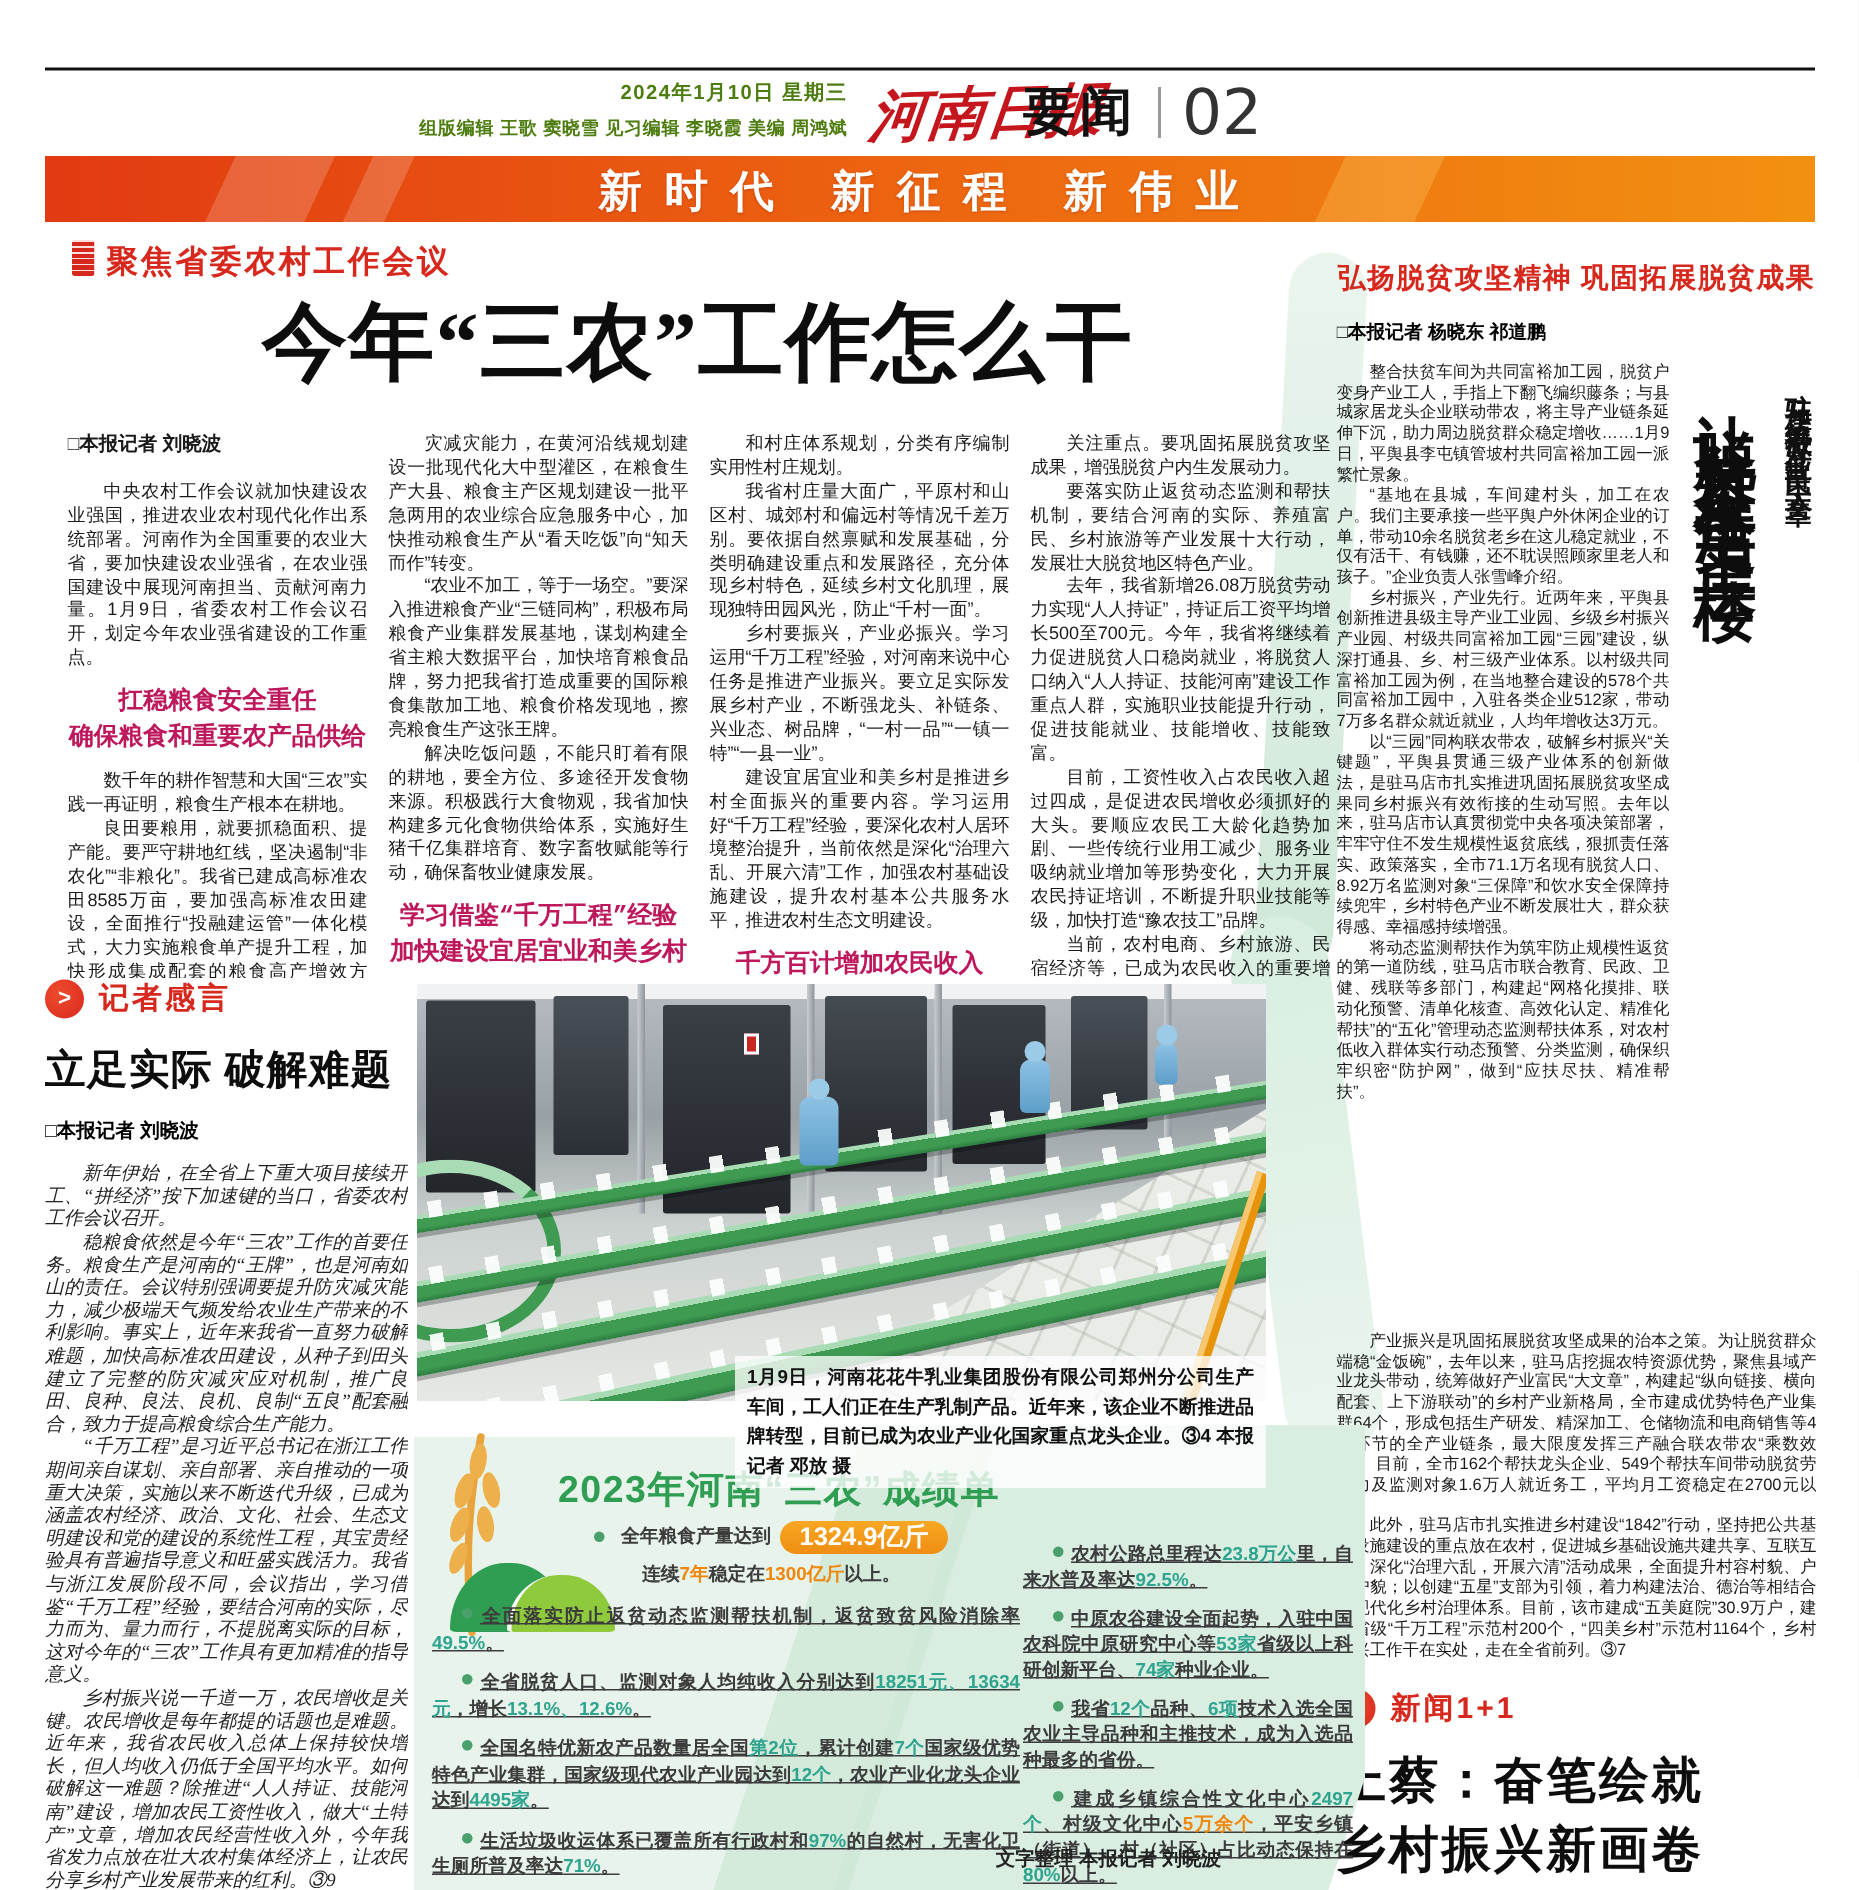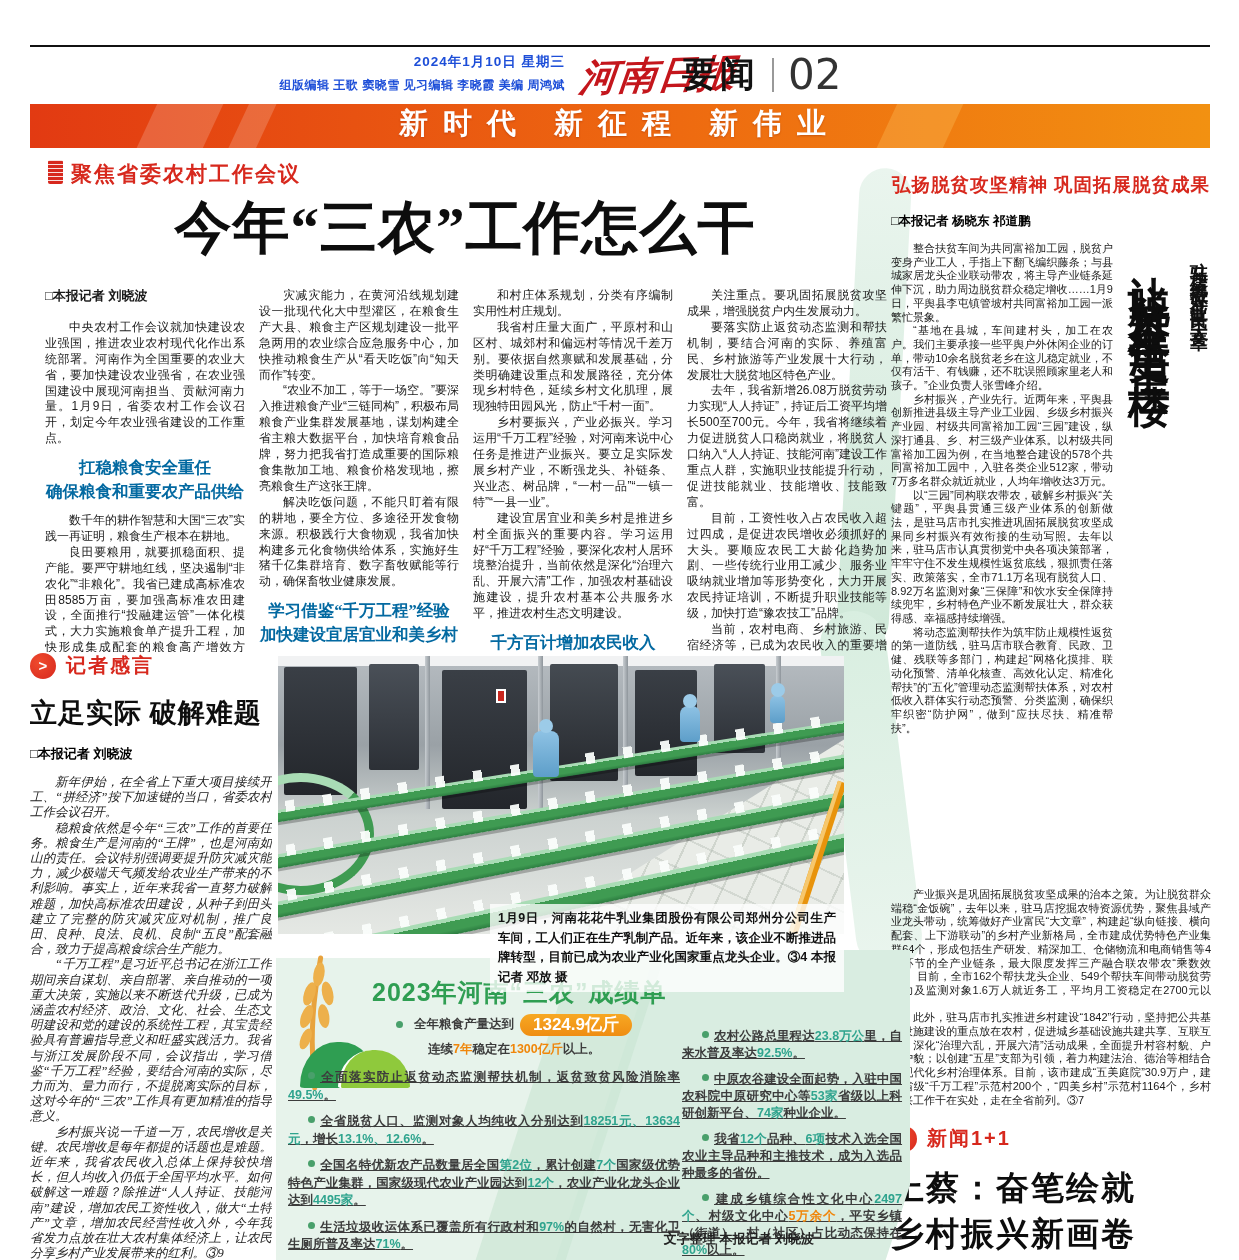--- a/index.html
+++ b/index.html
@@ -2,48 +2,48 @@
 <html><head>
 <meta charset="utf-8">
 <style>
   * { margin:0; padding:0; box-sizing:border-box; }
   html,body { background:#f3f3f3; }
   body { font-family:"Liberation Sans", sans-serif; }
   .page { position:relative; width:1239px; height:1260px; background:#ffffff; margin:0 auto; overflow:hidden; }
 
   
   .top-rule { position:absolute; left:30px; right:29px; top:45px; height:2px; background:#111; }
-  .hdr-dates { position:absolute; left:250px; top:53px; width:315px; text-align:right; color:#1d4ed8; }
+  .hdr-dates { position:absolute; left:250px; top:53px; width:315px; text-align:right; color:#4d7c0f; }
   .hdr-date-line { font-size:13.5px; font-weight:bold; letter-spacing:1px; }
   .hdr-editors { font-size:12px; font-weight:bold; margin-top:6px; letter-spacing:.5px; }
   .masthead { position:absolute; left:580px; top:50px; font-family:"Liberation Serif", serif; font-style:italic; font-weight:900; font-size:38px; color:#c4161c; transform:skewX(-8deg) rotate(-2deg); letter-spacing:1px; }
   .hdr-section { position:absolute; left:682px; top:50px; display:flex; align-items:center; gap:14px; }
   .hdr-section-name { font-size:35px; font-weight:900; color:#111; letter-spacing:3px; }
   .hdr-divider { width:2px; height:34px; background:#999; }
   .hdr-pageno { font-size:42px; color:#333; font-family:"DejaVu Sans", sans-serif; }
-  .banner { position:absolute; left:30px; right:29px; top:104px; height:44px; background:linear-gradient(90deg,#e23a12,#ee6a10 55%,#f29111); display:flex; align-items:flex-start; justify-content:center; overflow:hidden; }
+  .banner { position:absolute; left:30px; right:29px; top:104px; height:44px; background:linear-gradient(90deg,#e23a12,#ee6a10 55%,#f29111); display:flex; align-items:flex-end; justify-content:center; overflow:hidden; }
   .banner-streak { position:absolute; background:rgba(255,255,255,.18); height:200%; width:60px; transform:rotate(25deg); top:-50%; }
   .bs1 { left:120px; } .bs2 { left:210px; width:25px; } .bs3 { right:260px; background:rgba(255,220,120,.25); }
   .banner-text { position:relative; color:#fff; font-size:29px; font-weight:900; letter-spacing:15px; text-shadow:0 1px 2px rgba(120,20,0,.3); }
 
   
   .swoosh { position:absolute; border-radius:60px; z-index:1; }
   .sw1 { left:848px; top:168px; width:52px; height:480px; background:linear-gradient(180deg,#eaf5ee,#cfe8d8); transform:rotate(3deg); }
   .sw2 { left:838px; top:610px; width:66px; height:360px; background:linear-gradient(180deg,#d8eee0,#eaf5ee); transform:rotate(-7deg); }
 
   
   .kicker { position:absolute; left:48px; top:160px; display:flex; align-items:flex-start; gap:8px; z-index:2; }
   .kicker-icon { width:15px; height:24px; background:#d7281d; border-radius:2px; background-image:repeating-linear-gradient(0deg, rgba(255,255,255,0) 0 3px, rgba(255,255,255,.85) 3px 4px); }
   .kicker-text { color:#d7281d; font-size:21px; font-weight:900; letter-spacing:2px; }
   .headline-main { position:absolute; left:45px; top:190px; width:840px; text-align:center; font-family:"Liberation Serif", serif; font-weight:900; font-size:57px; color:#0d0d0d; letter-spacing:1px; z-index:2; }
   .body-cols { position:absolute; left:45px; top:288px; width:842px; height:364px; display:flex; gap:14px; z-index:2; }
   .col { flex:1; overflow:hidden; font-size:12px; line-height:15.9px; color:#1a1a1a; text-align:justify; }
   .col .para { text-indent:2em; }
   .byline { font-weight:bold; font-size:13px; margin-bottom:16px; }
-  .subhead { font-family:Liberation Serif, serif; font-weight:900; font-size:16.5px; line-height:1.45; text-align:center; margin:9px 0; white-space:pre-line; color:#0369a1; }
+  .subhead { font-family:Liberation Mono, monospace; font-weight:900; font-size:16.5px; line-height:1.45; text-align:center; margin:9px 0; white-space:pre-line; color:#be185d; }
 
   
   .commentary { position:absolute; left:30px; top:652px; width:242px; height:608px; overflow:hidden; z-index:2; }
   .badge-row { display:flex; align-items:center; gap:10px; }
   .badge-circle { width:26px; height:26px; border-radius:50%; background:radial-gradient(circle at 35% 35%, #ef4b2e, #d7281d); color:#fff; font-weight:900; font-size:15px; display:flex; align-items:center; justify-content:center; }
   .badge-label { color:#d7281d; font-size:20px; font-weight:900; letter-spacing:2px; }
   .comm-headline { font-family:"Liberation Serif", serif; font-weight:900; font-size:27px; letter-spacing:1px; margin:16px 0 14px; color:#0d0d0d; }
   .comm-byline { font-weight:bold; font-size:13px; margin-bottom:12px; }
   .comm-body { font-family:"Liberation Serif", serif; font-style:italic; font-size:12.5px; line-height:15.2px; text-align:justify; color:#222; }
   .comm-body p { text-indent:2em; }

